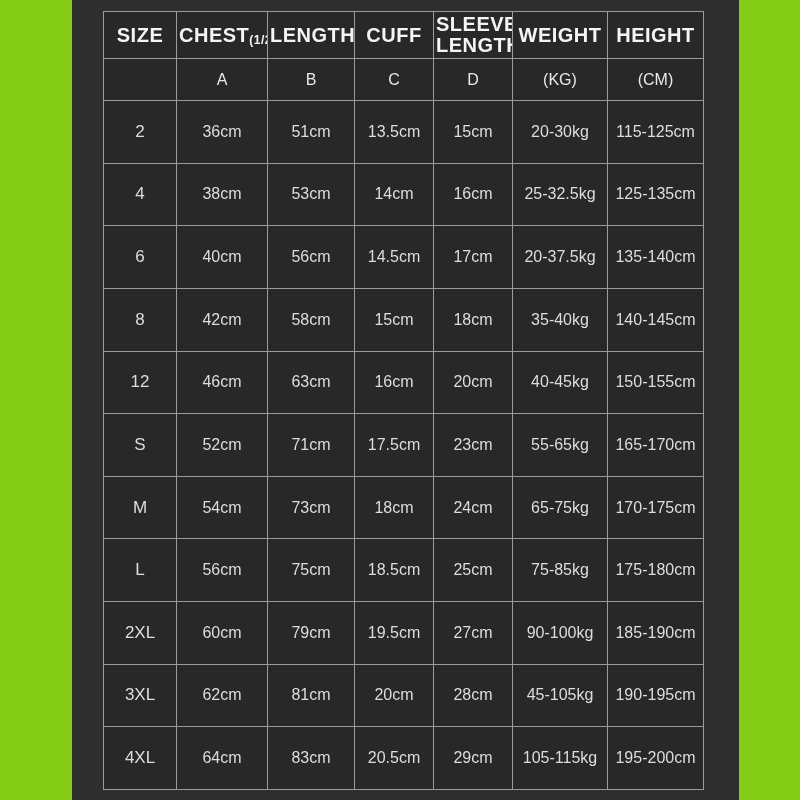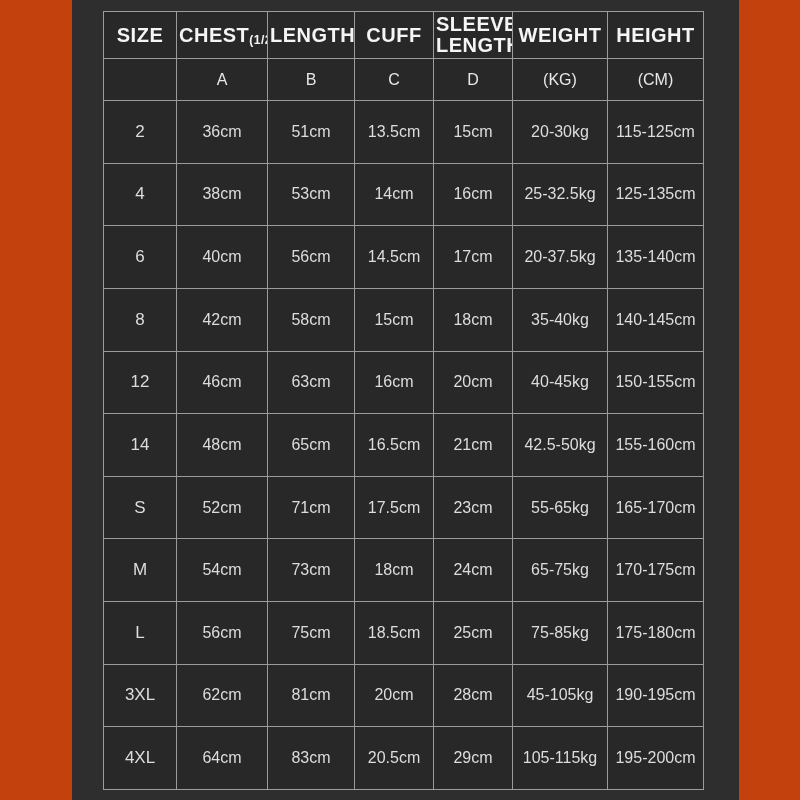--- a/index.html
+++ b/index.html
@@ -5,21 +5,21 @@
   html, body {
     margin: 0;
     padding: 0;
     background: #ffffff;
     font-family: "Liberation Sans", sans-serif;
   }
   .canvas {
     position: relative;
     width: 800px;
     height: 800px;
-    background: #c2410c;
+    background: #84cc16;
     overflow: hidden;
   }
   .photo-panel {
     position: absolute;
     left: 72px;
     top: 0;
     width: 667px;
     height: 800px;
     background: #2e2e2e;
   }
@@ -143,29 +143,20 @@
           <tr>
             <td class="size-col">12</td>
             <td>46cm</td>
             <td>63cm</td>
             <td>16cm</td>
             <td>20cm</td>
             <td>40-45kg</td>
             <td>150-155cm</td>
           </tr>
           <tr>
-            <td class="size-col">14</td>
-            <td>48cm</td>
-            <td>65cm</td>
-            <td>16.5cm</td>
-            <td>21cm</td>
-            <td>42.5-50kg</td>
-            <td>155-160cm</td>
-          </tr>
-          <tr>
             <td class="size-col">S</td>
             <td>52cm</td>
             <td>71cm</td>
             <td>17.5cm</td>
             <td>23cm</td>
             <td>55-65kg</td>
             <td>165-170cm</td>
           </tr>
           <tr>
             <td class="size-col">M</td>
@@ -179,20 +170,29 @@
           <tr>
             <td class="size-col">L</td>
             <td>56cm</td>
             <td>75cm</td>
             <td>18.5cm</td>
             <td>25cm</td>
             <td>75-85kg</td>
             <td>175-180cm</td>
           </tr>
           <tr>
+            <td class="size-col">2XL</td>
+            <td>60cm</td>
+            <td>79cm</td>
+            <td>19.5cm</td>
+            <td>27cm</td>
+            <td>90-100kg</td>
+            <td>185-190cm</td>
+          </tr>
+          <tr>
             <td class="size-col">3XL</td>
             <td>62cm</td>
             <td>81cm</td>
             <td>20cm</td>
             <td>28cm</td>
             <td>45-105kg</td>
             <td>190-195cm</td>
           </tr>
           <tr>
             <td class="size-col">4XL</td>

